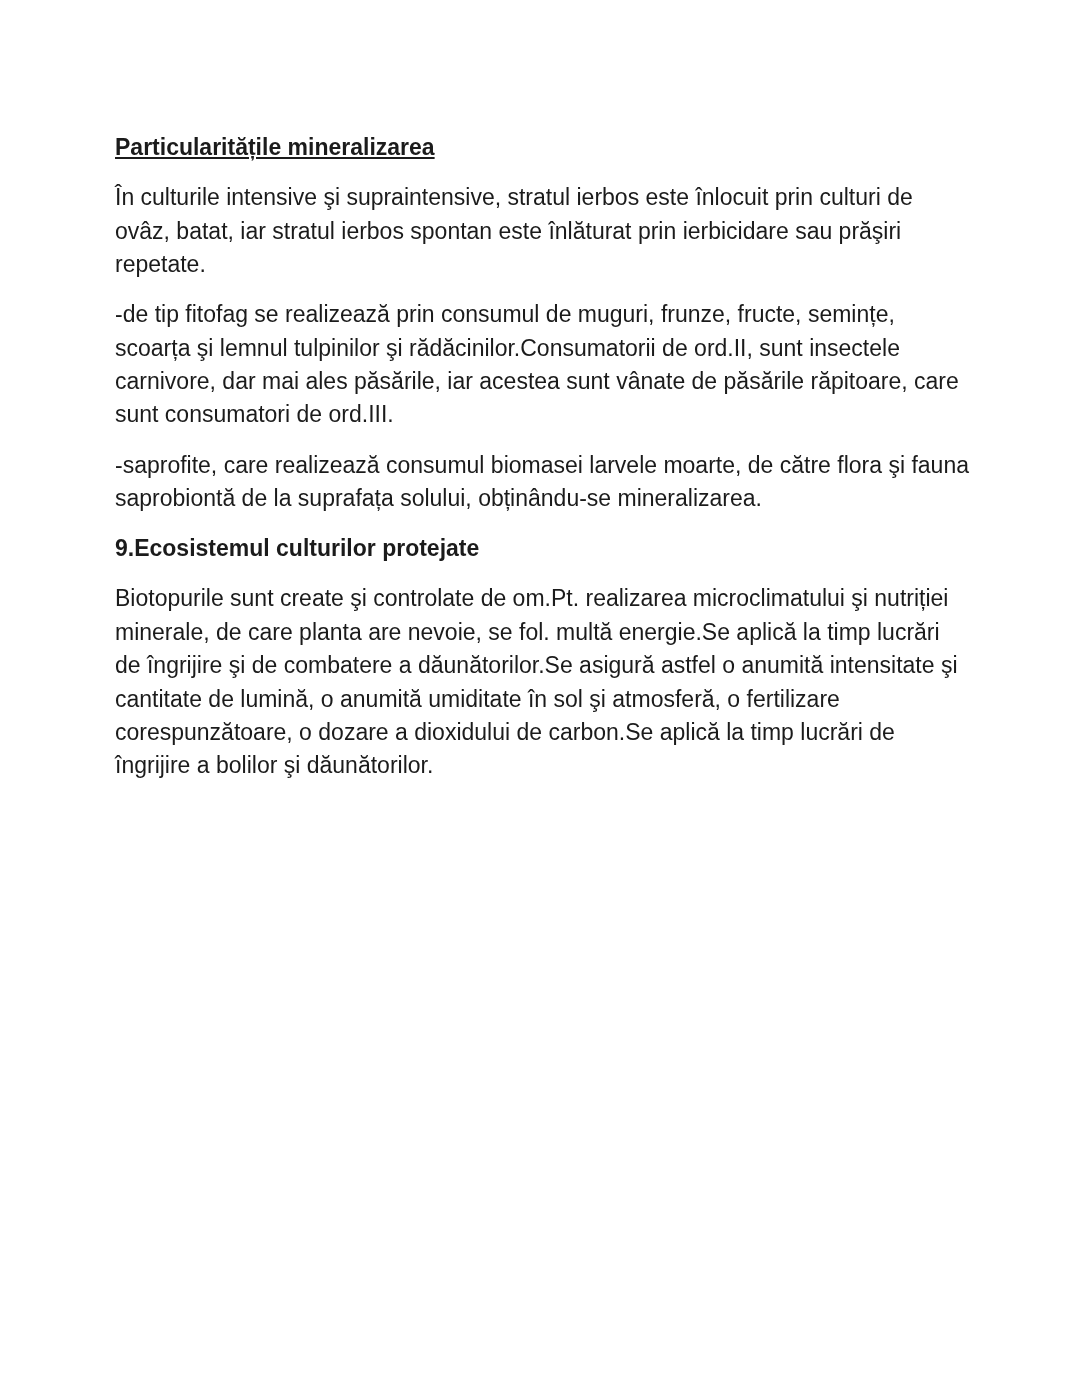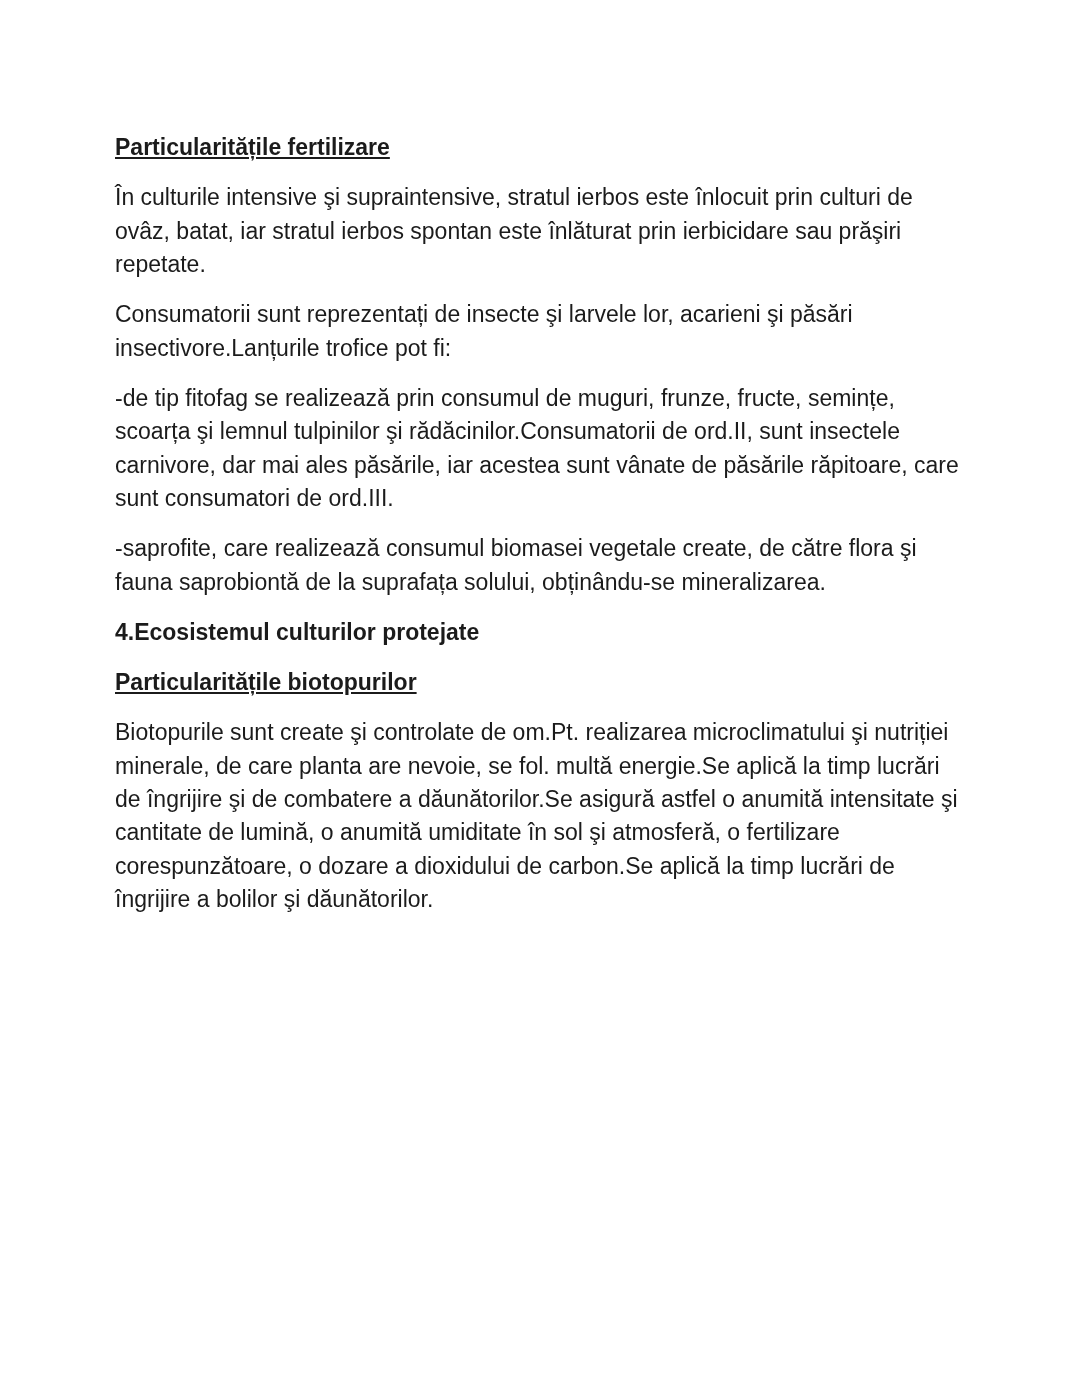--- a/index.html
+++ b/index.html
@@ -36,31 +36,29 @@
     line-height: 1.45;
     margin-bottom: 17px;
     max-width: 858px;
   }
 </style>
 </head>
 <body>
 
 <div class="page">
 
-  <h2 class="doc-heading">Particularitățile fertilizare</h2>
+  <h2 class="doc-heading">Particularitățile mineralizarea</h2>
 
   <p class="doc-paragraph">În culturile intensive şi supraintensive, stratul ierbos este înlocuit prin culturi de ovâz, batat, iar stratul ierbos spontan este înlăturat prin ierbicidare sau prăşiri repetate.</p>
 
-  <p class="doc-paragraph">Consumatorii sunt reprezentați de insecte şi larvele lor, acarieni şi păsări insectivore.Lanțurile trofice pot fi:</p>
 
   <p class="doc-paragraph">-de tip fitofag se realizează prin consumul de muguri, frunze, fructe, semințe, scoarța şi lemnul tulpinilor şi rădăcinilor.Consumatorii de ord.II, sunt insectele carnivore, dar mai ales păsările, iar acestea sunt vânate de păsările răpitoare, care sunt consumatori de ord.III.</p>
 
-  <p class="doc-paragraph">-saprofite, care realizează consumul biomasei vegetale create, de către flora şi fauna saprobiontă de la suprafața solului, obținându-se mineralizarea.</p>
+  <p class="doc-paragraph">-saprofite, care realizează consumul biomasei larvele moarte, de către flora şi fauna saprobiontă de la suprafața solului, obținându-se mineralizarea.</p>
 
 
-  <h2 class="doc-subheading">4.Ecosistemul culturilor protejate</h2>
+  <h2 class="doc-subheading">9.Ecosistemul culturilor protejate</h2>
 
 
-  <h2 class="doc-heading">Particularitățile biotopurilor</h2>
 
   <p class="doc-paragraph">Biotopurile sunt create şi controlate de om.Pt. realizarea microclimatului şi nutriției minerale, de care planta are nevoie, se fol. multă energie.Se aplică la timp lucrări de îngrijire şi de combatere a dăunătorilor.Se asigură astfel o anumită intensitate şi cantitate de lumină, o anumită umiditate în sol şi atmosferă, o fertilizare corespunzătoare, o dozare a dioxidului de carbon.Se aplică la timp lucrări de îngrijire a bolilor şi dăunătorilor.</p>
 
 </div>
 
 </body></html>

